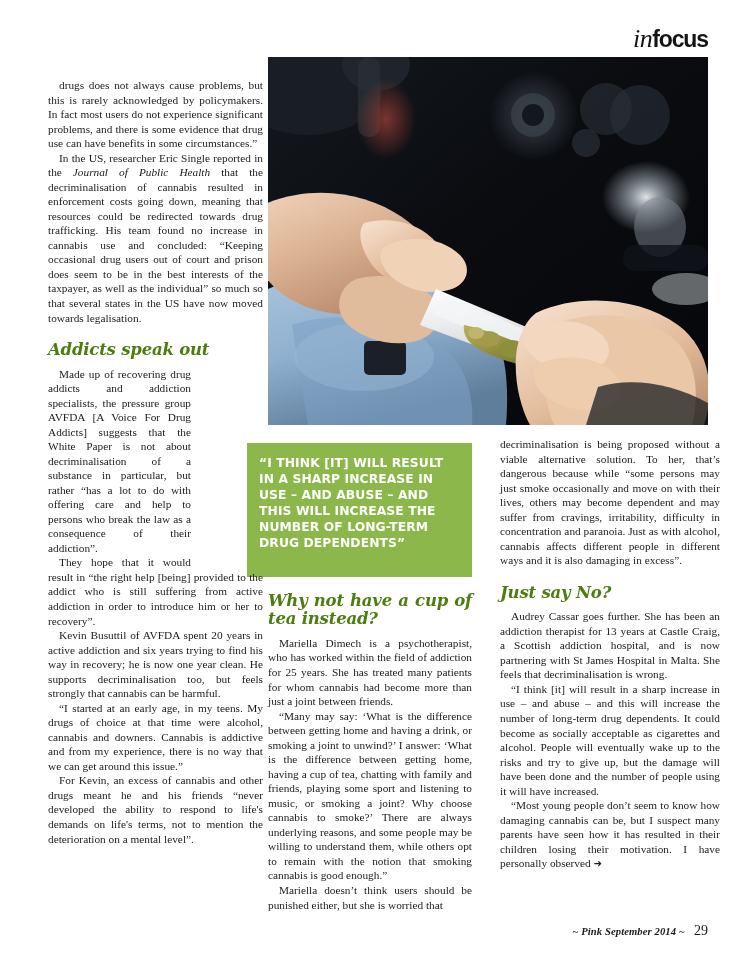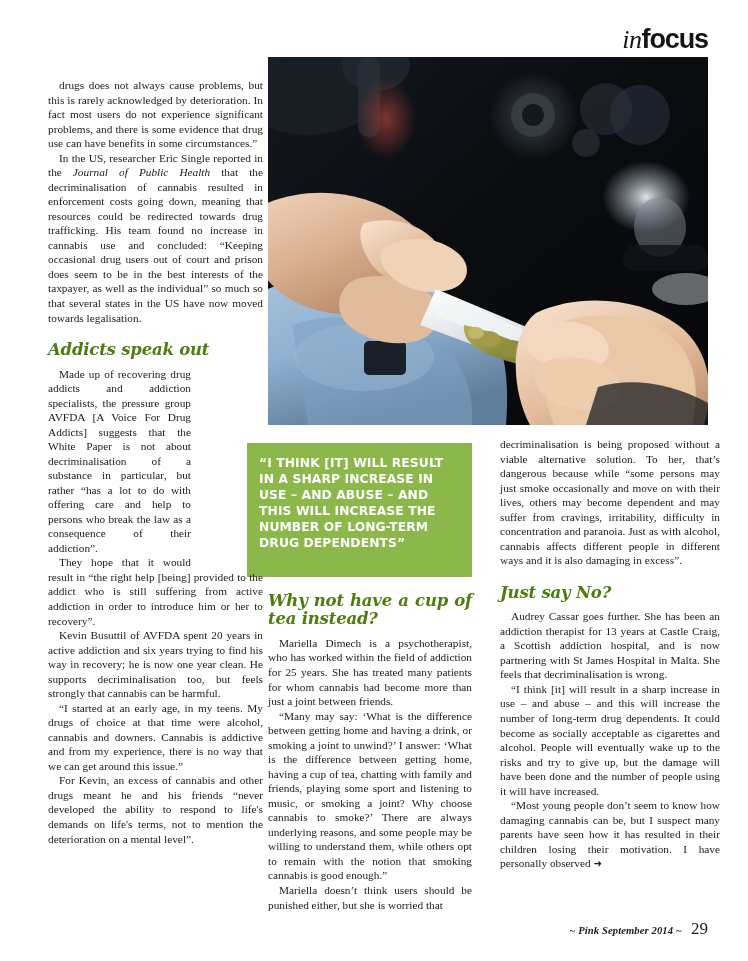--- a/index.html
+++ b/index.html
@@ -34,21 +34,21 @@
     font-family: "Liberation Serif", serif;
     font-style: italic;
     font-weight: 400;
     font-size: 26px;
     color: #141414;
     letter-spacing: -0.5px;
   }
   .masthead .focus {
     font-family: "Liberation Sans", sans-serif;
     font-weight: 700;
-    font-size: 27px;
+    font-size: 23px;
     color: #141414;
     letter-spacing: -1.1px;
   }
 
   
   .photo {
     position: absolute;
     left: 268px;
     top: 57px;
     width: 440px;
@@ -143,21 +143,21 @@
     font-size: 10.6px;
     color: #1a1a1a;
   }
   .footer .issue {
     font-style: italic;
     font-weight: 700;
     letter-spacing: 0.1px;
   }
   .footer .pagenum {
     font-weight: 400;
-    font-size: 17px;
+    font-size: 14px;
     margin-left: 9px;
   }
 
   .arrow { font-family: "DejaVu Sans", sans-serif; font-size: 10px; }
 
   em.ital { font-style: italic; }
 </style>
 </head>
 <body>
 
@@ -267,21 +267,21 @@
 
       <path d="M330 330 C362 320 404 326 440 346 L440 368 L318 368 Z" fill="#1a1d22" opacity="0.75"></path>
     </svg>
   </div>
 
   <div class="pullquote" style="background:#8cb84b">
     <p class="pullquote-text">“I THINK [IT] WILL RESULT IN A SHARP INCREASE IN USE – AND ABUSE – AND THIS WILL INCREASE THE NUMBER OF LONG-TERM DRUG DEPENDENTS”</p>
   </div>
 
   <div class="col col-1">
-    <p>drugs does not always cause problems, but this is rarely acknowledged by deterioration. In fact most users do not experience significant problems, and there is some evidence that drug use can have benefits in some circumstances.”</p>
+    <p>drugs does not always cause problems, but this is rarely acknowledged by policymakers. In fact most users do not experience significant problems, and there is some evidence that drug use can have benefits in some circumstances.”</p>
     <p><span>In the US, researcher Eric Single reported in the </span><em class="ital">Journal of Public Health</em><span> that the decriminalisation of cannabis resulted in enforcement costs going down, meaning that resources could be redirected towards drug trafficking. His team found no increase in cannabis use and concluded: “Keeping occasional drug users out of court and prison does seem to be in the best interests of the taxpayer, as well as the individual” so much so that several states in the US have now moved towards legalisation.</span></p>
     <div class="heading">Addicts speak out</div>
     <p><span class="quote-float" style="height: 202.5px;"></span>Made up of recovering drug addicts and addiction specialists, the pressure group AVFDA [A Voice For Drug Addicts] suggests that the White Paper is not about decriminalisation of a substance in particular, but rather “has a lot to do with offering care and help to persons who break the law as a consequence of their addiction”.</p>
     <p>They hope that it would result in “the right help [being] provided to the addict who is still suffering from active addiction in order to introduce him or her to recovery”.</p>
     <p>Kevin Busuttil of AVFDA spent 20 years in active addiction and six years trying to find his way in recovery; he is now one year clean. He supports decriminalisation too, but feels strongly that cannabis can be harmful.</p>
     <p>“I started at an early age, in my teens. My drugs of choice at that time were alcohol, cannabis and downers. Cannabis is addictive and from my experience, there is no way that we can get around this issue.”</p>
     <p>For Kevin, an excess of cannabis and other drugs meant he and his friends “never developed the ability to respond to life's demands on life's terms, not to mention the deterioration on a mental level”.</p>
   </div>
 
   <div class="col col-2">

